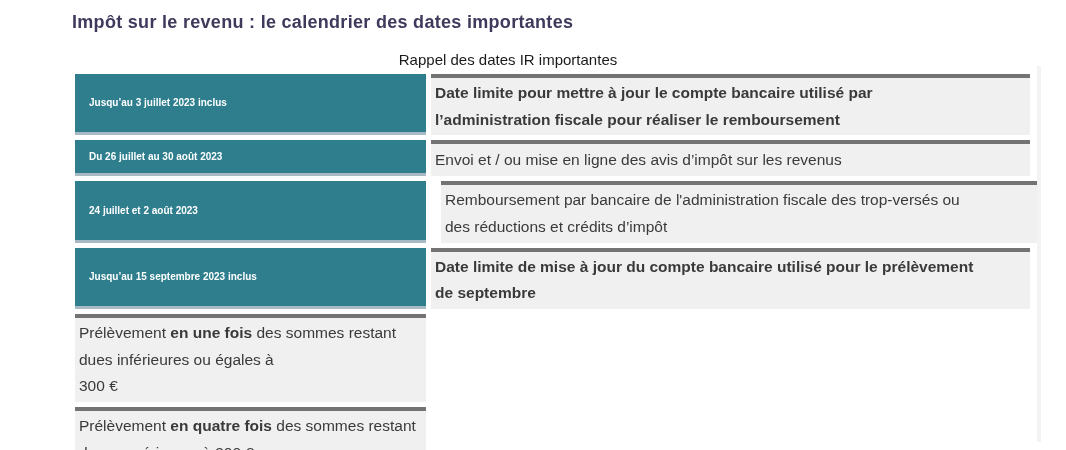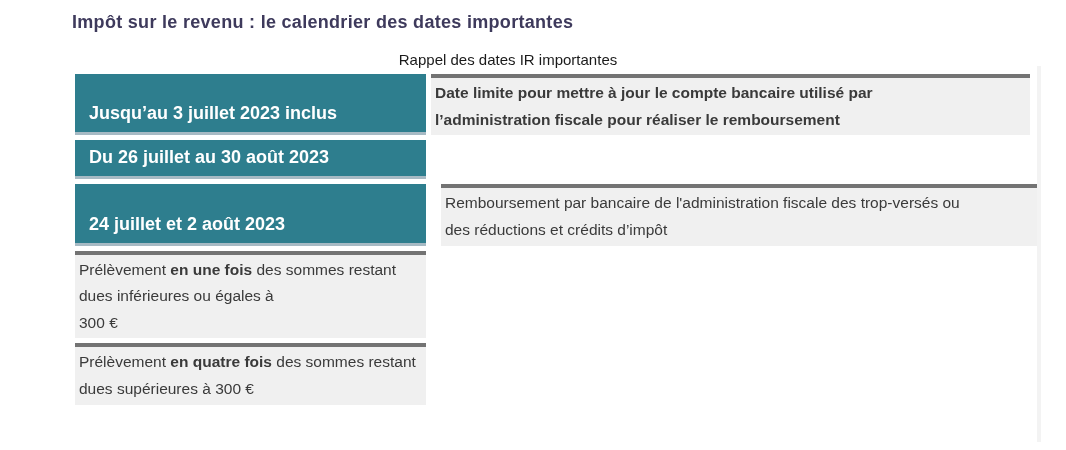--- a/index.html
+++ b/index.html
@@ -52,23 +52,23 @@
   .row:nth-child(2){min-height:36px;}
   .row:nth-child(3){min-height:54px;gap:15px;}
   .row:nth-child(4){min-height:55px;}
   .row:nth-child(5){min-height:55px;}
   .row:nth-child(6){min-height:61px;}
   .c-date{
     background:var(--teal);
     border-bottom:3px solid var(--date-border);
     color:var(--date-text);
     font-weight:bold;
-    font-size:18px;
+    font-size:10px;
     display:flex;
-    align-items:flex-end;
+    align-items:center;
     padding:4px 14px;
   }
   .c-date .txt{
     white-space:pre-line;
     line-height:1.55;
   }
   .c-desc{
     background:var(--cell-bg);
     border-top:4px solid #737373;
     color:var(--body-text);
@@ -105,28 +105,40 @@
         </div>
         <div class="c-desc">
           <span class="txt"><b>Date limite pour mettre à jour le compte bancaire utilisé par
 l’administration fiscale pour réaliser le remboursement</b></span>
         </div>
       </div>
       <div class="row">
         <div class="c-date">
           <span class="txt">Du 26 juillet au 30 août 2023</span>
         </div>
+        <div class="c-desc">
+          <span class="txt"><span>Envoi et / ou mise en ligne des avis d’impôt sur les revenus</span></span>
+        </div>
       </div>
       <div class="row">
         <div class="c-date">
           <span class="txt">24 juillet et 2 août 2023</span>
         </div>
         <div class="c-desc">
           <span class="txt"><span>Remboursement par bancaire de l'administration fiscale des trop-versés ou
 des réductions et crédits d’impôt</span></span>
+        </div>
+      </div>
+      <div class="row">
+        <div class="c-date">
+          <span class="txt">Jusqu’au 15 septembre 2023 inclus</span>
+        </div>
+        <div class="c-desc">
+          <span class="txt"><b>Date limite de mise à jour du compte bancaire utilisé pour le prélèvement
+de septembre</b></span>
         </div>
       </div>
       <div class="row">
         <div class="c-desc">
           <span class="txt"><span>Prélèvement </span><b>en une fois</b><span> des sommes restant dues inférieures ou égales à
 300 €</span></span>
         </div>
       </div>
       <div class="row">
         <div class="c-desc">

